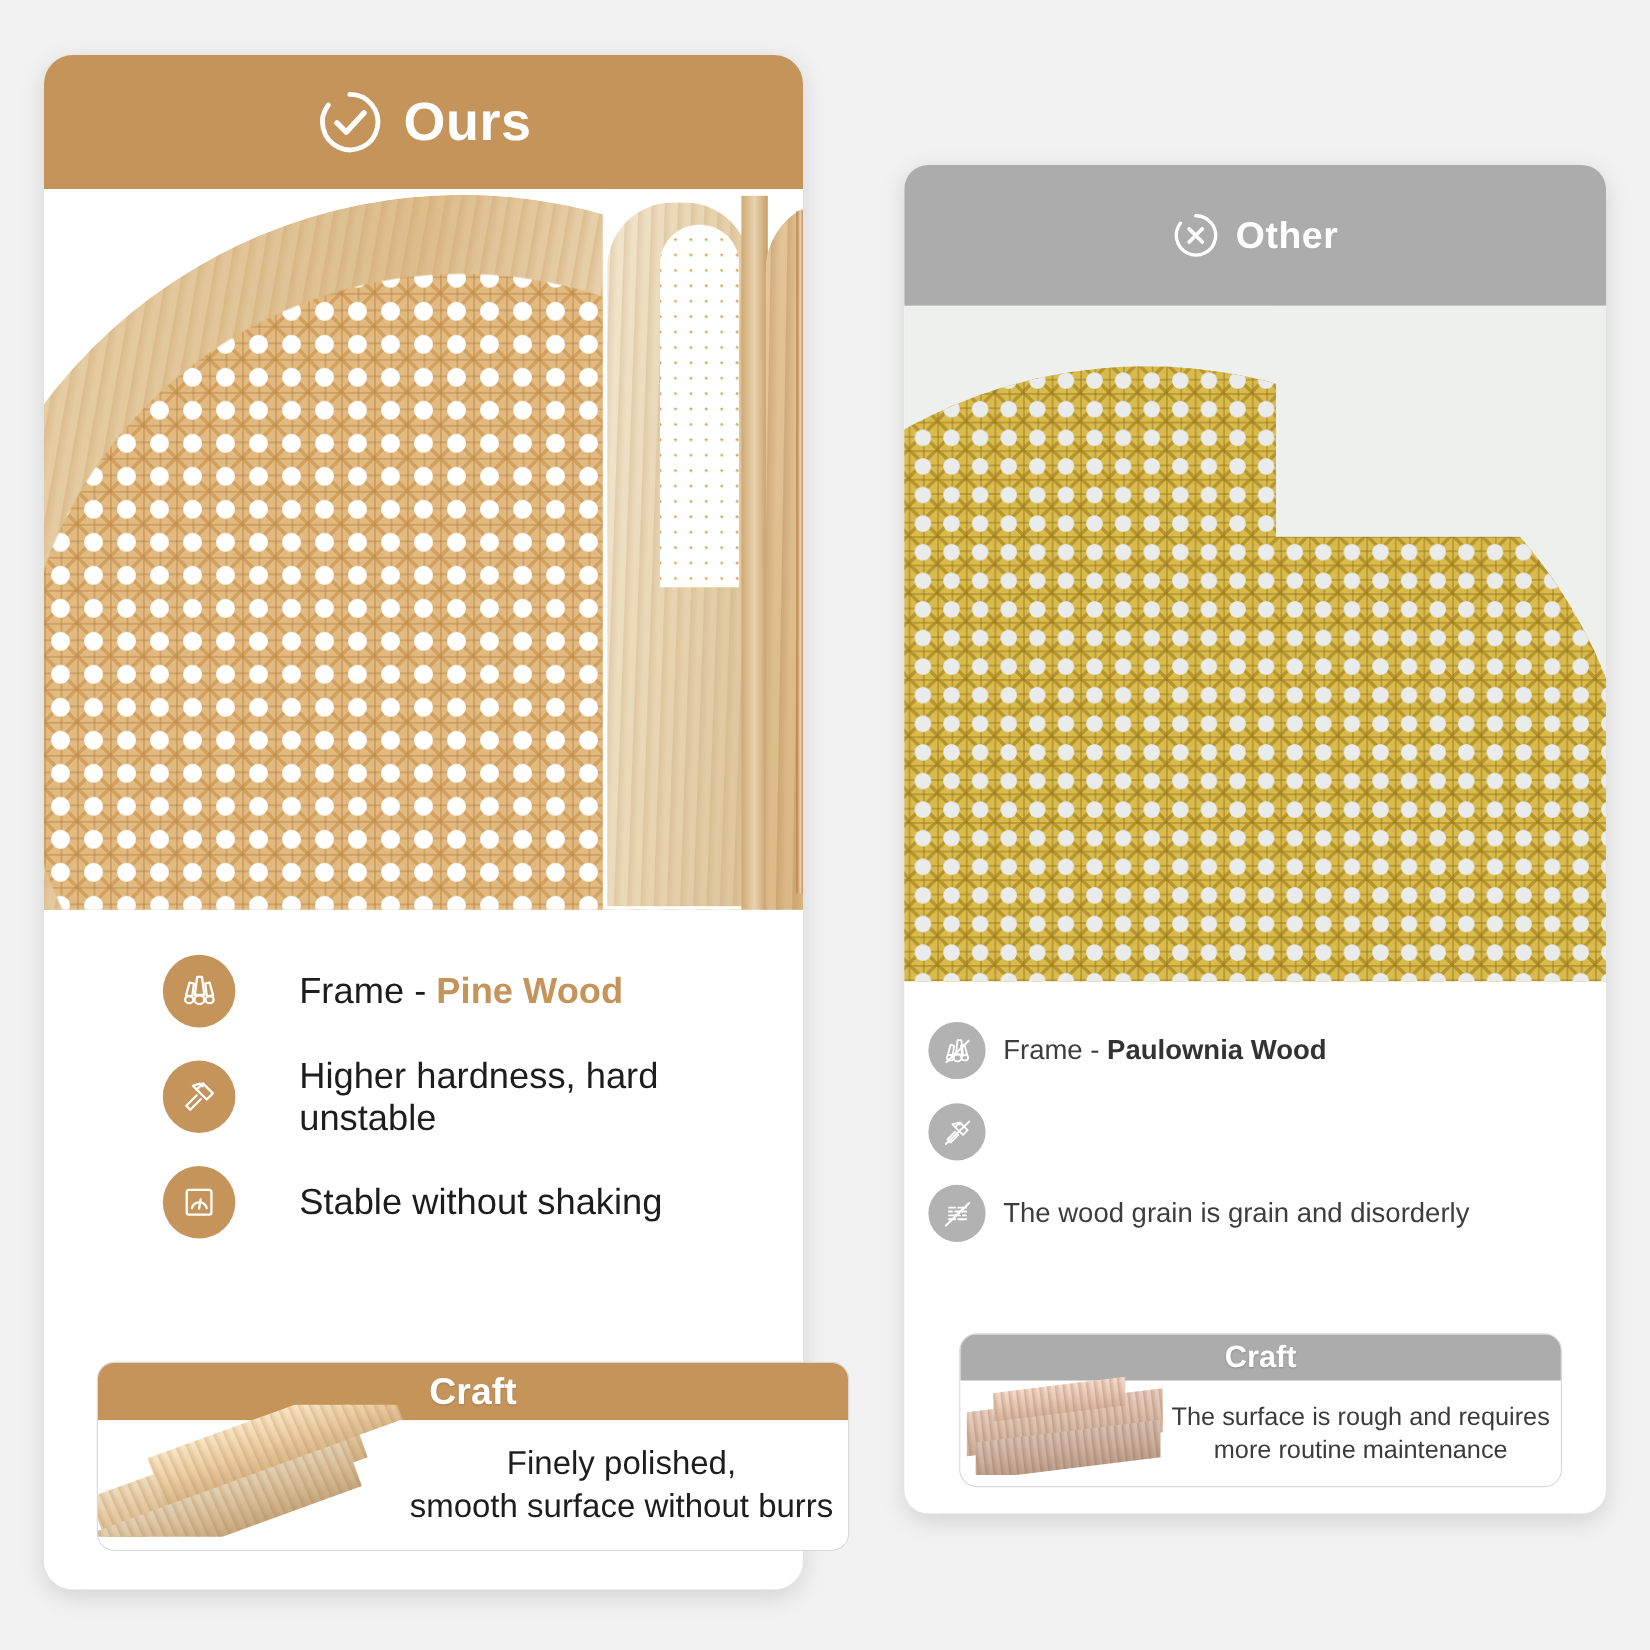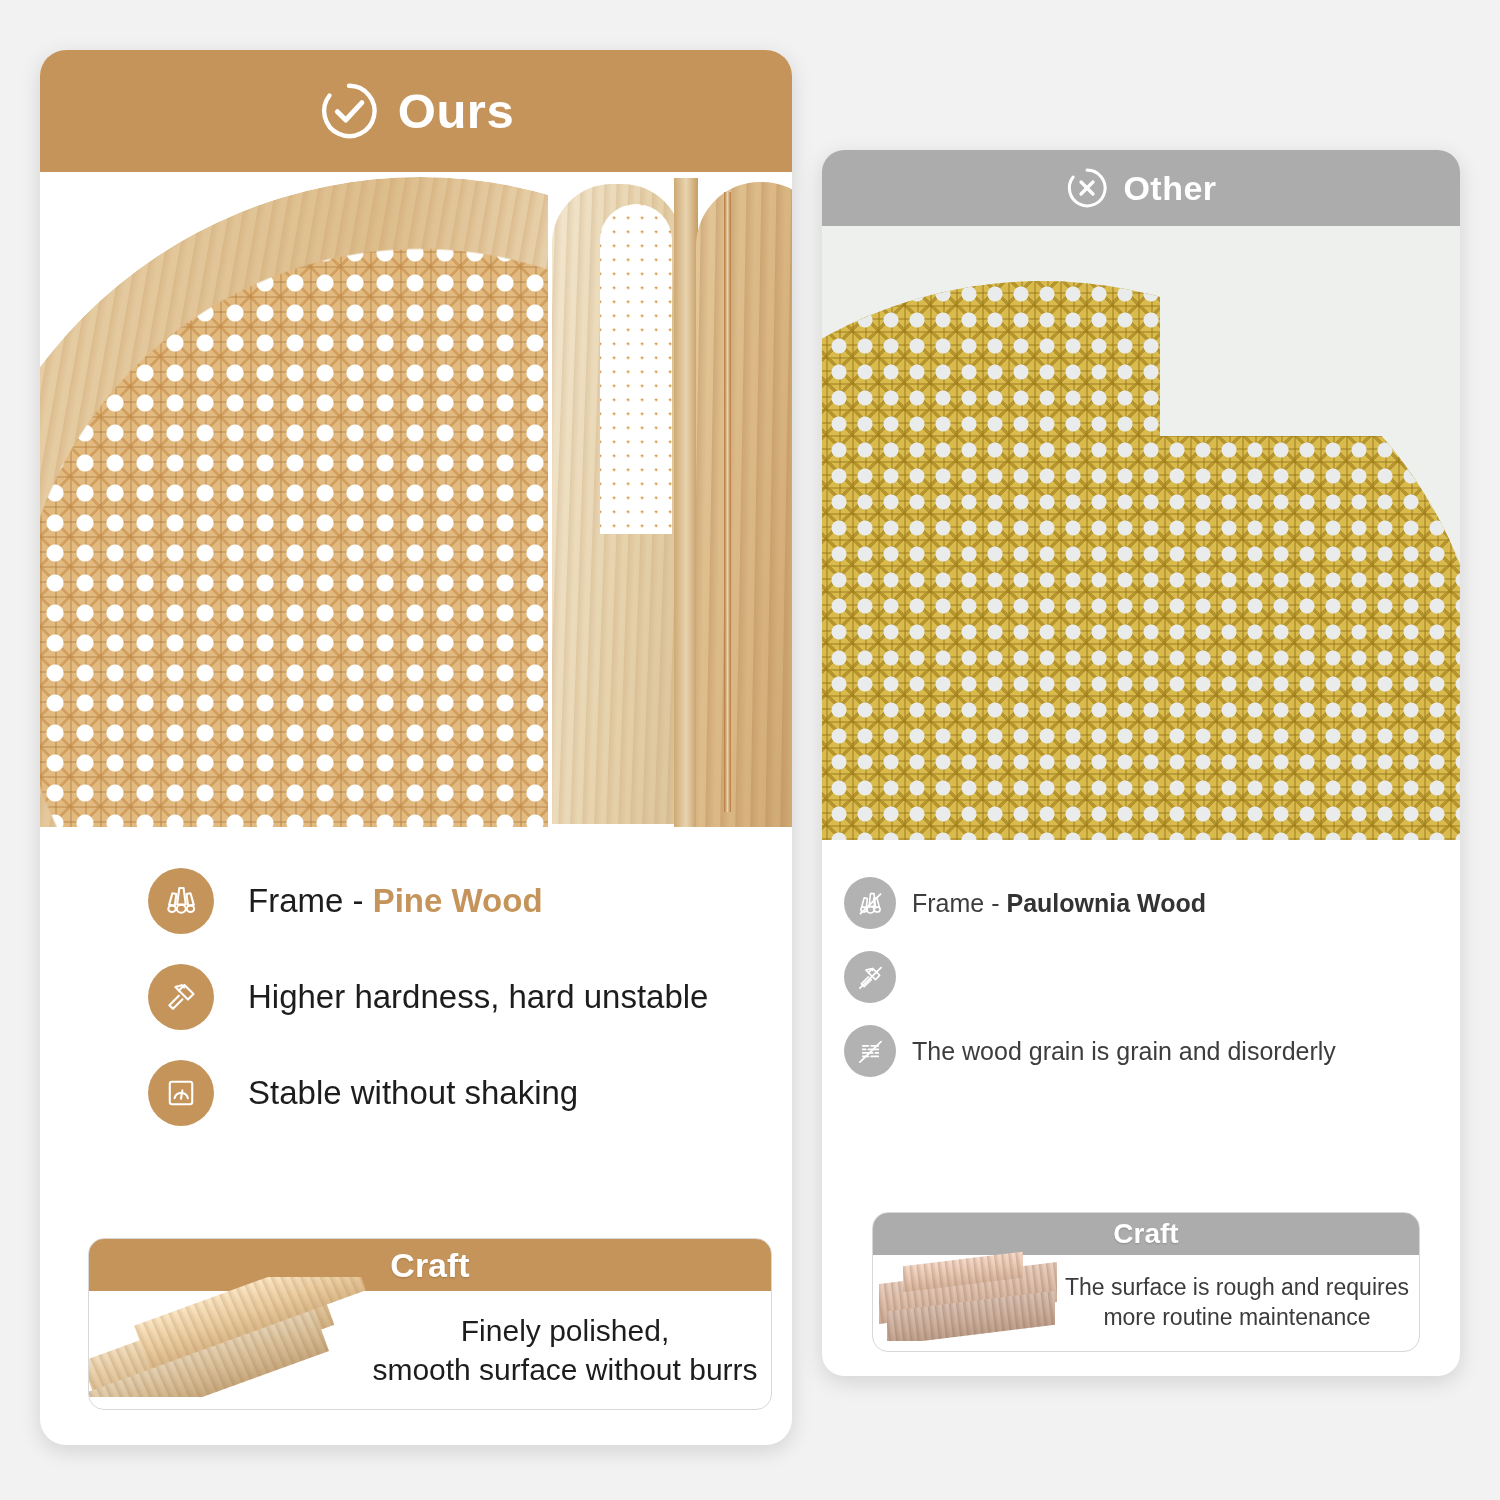--- a/index.html
+++ b/index.html
@@ -12,33 +12,33 @@
   #stage { position: relative; width: 1500px; height: 1500px; }
 
   
   .card {
     position: absolute;
     background: #ffffff;
     border-radius: 26px;
     overflow: hidden;
     box-shadow: 0 6px 22px rgba(0,0,0,0.13);
   }
-  #card-ours  { left: 40px;  top: 50px;  width: 752px; height: 1395px; z-index: 3; border-radius: 26px;}
+  #card-ours  { left: 40px;  top: 50px;  width: 690px; height: 1395px; z-index: 3; border-radius: 26px;}
   #card-other { left: 822px; top: 150px; width: 638px; height: 1226px; z-index: 2; border-radius: 22px;}
 
   
   .card-header {
     display: flex; align-items: center; justify-content: center;
     gap: 18px;
     color: #ffffff;
     font-weight: bold;
     letter-spacing: 0.5px;
   }
   #header-ours  { height: 122px; background: #c5945b; font-size: 49px; }
-  #header-other { height: 76px; background: #acacac; font-size: 34px; gap: 14px; }
+  #header-other { height: 128px; background: #acacac; font-size: 34px; gap: 14px; }
 
   .hdr-icon { display: block; }
   #header-ours .hdr-icon  { width: 62px; height: 62px; }
   #header-other .hdr-icon { width: 44px; height: 44px; }
 
   
   .photo { position: relative; overflow: hidden; }
   #photo-ours  { height: 655px; background: #ffffff; }
   #photo-other { height: 614px; background: #eef0ee; }
   .cane-panel {
@@ -63,21 +63,21 @@
       repeating-linear-gradient(45deg, rgba(160,125,25,.6) 0 3px, rgba(255,255,255,0) 3px 19px),
       repeating-linear-gradient(-45deg, rgba(160,125,25,.6) 0 3px, rgba(255,255,255,0) 3px 19px),
       repeating-linear-gradient(0deg, rgba(140,108,20,.4) 0 2px, rgba(255,255,255,0) 2px 13px),
       repeating-linear-gradient(90deg, rgba(140,108,20,.4) 0 2px, rgba(255,255,255,0) 2px 13px);
     background-size: 26px 26px, 26px 26px, 26px 26px, 13px 13px, 13px 13px;
   }
 
   
   .features { padding: 26px 0 0 0; }
   .feature-row { display: flex; align-items: center; }
-  #card-ours  .feature-row { padding: 0 0 0 108px; height: 96px; }
+  #card-ours  .feature-row { padding: 0 0 0 108px; height: 96px; gap: 24px; }
   #card-other .feature-row { padding: 0 0 0 878px; height: 74px; }
 
   .f-icon {
     flex: none; border-radius: 50%;
     display: flex; align-items: center; justify-content: center;
   }
   #card-ours  .f-icon { width: 66px; height: 66px; background: #c5945b; }
   #card-other .f-icon { width: 52px; height: 52px; background: #b2b2b2; }
   #card-ours  .f-icon svg { width: 38px; height: 38px; }
   #card-other .f-icon svg { width: 31px; height: 31px; }

